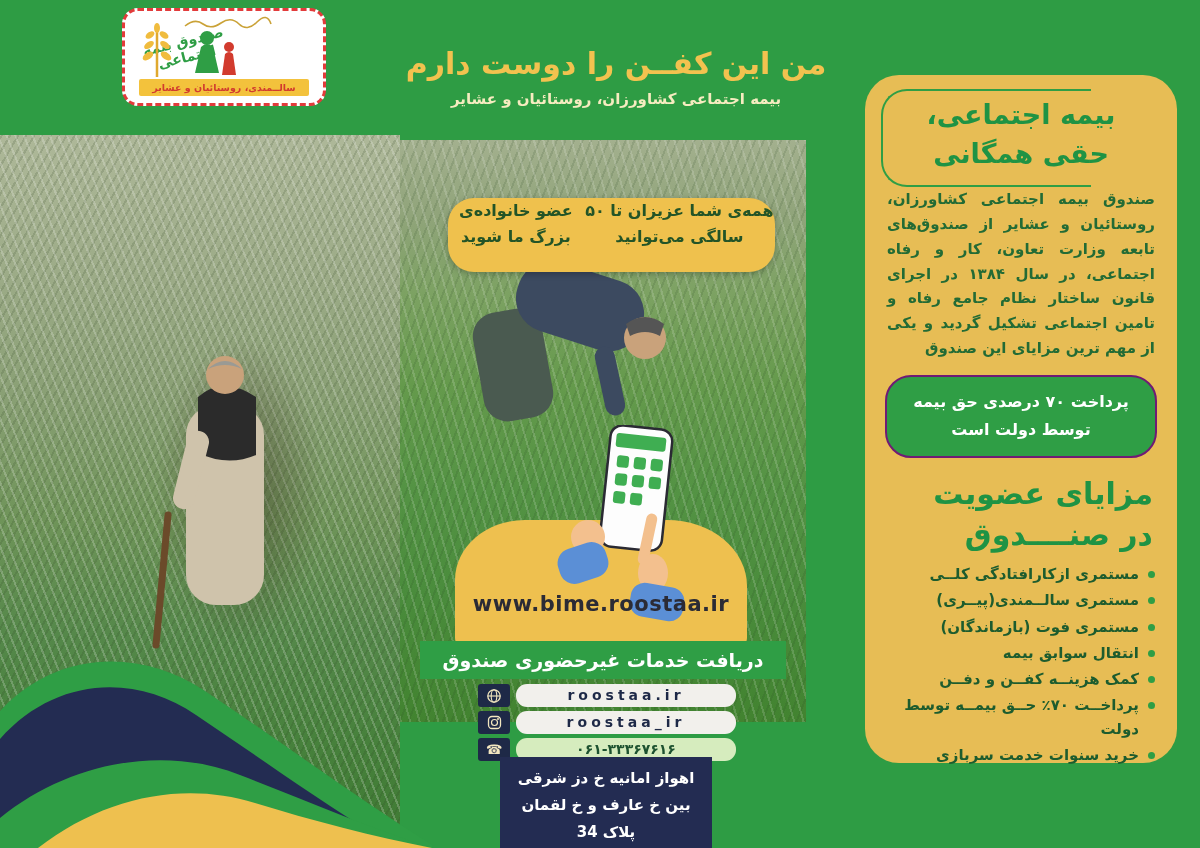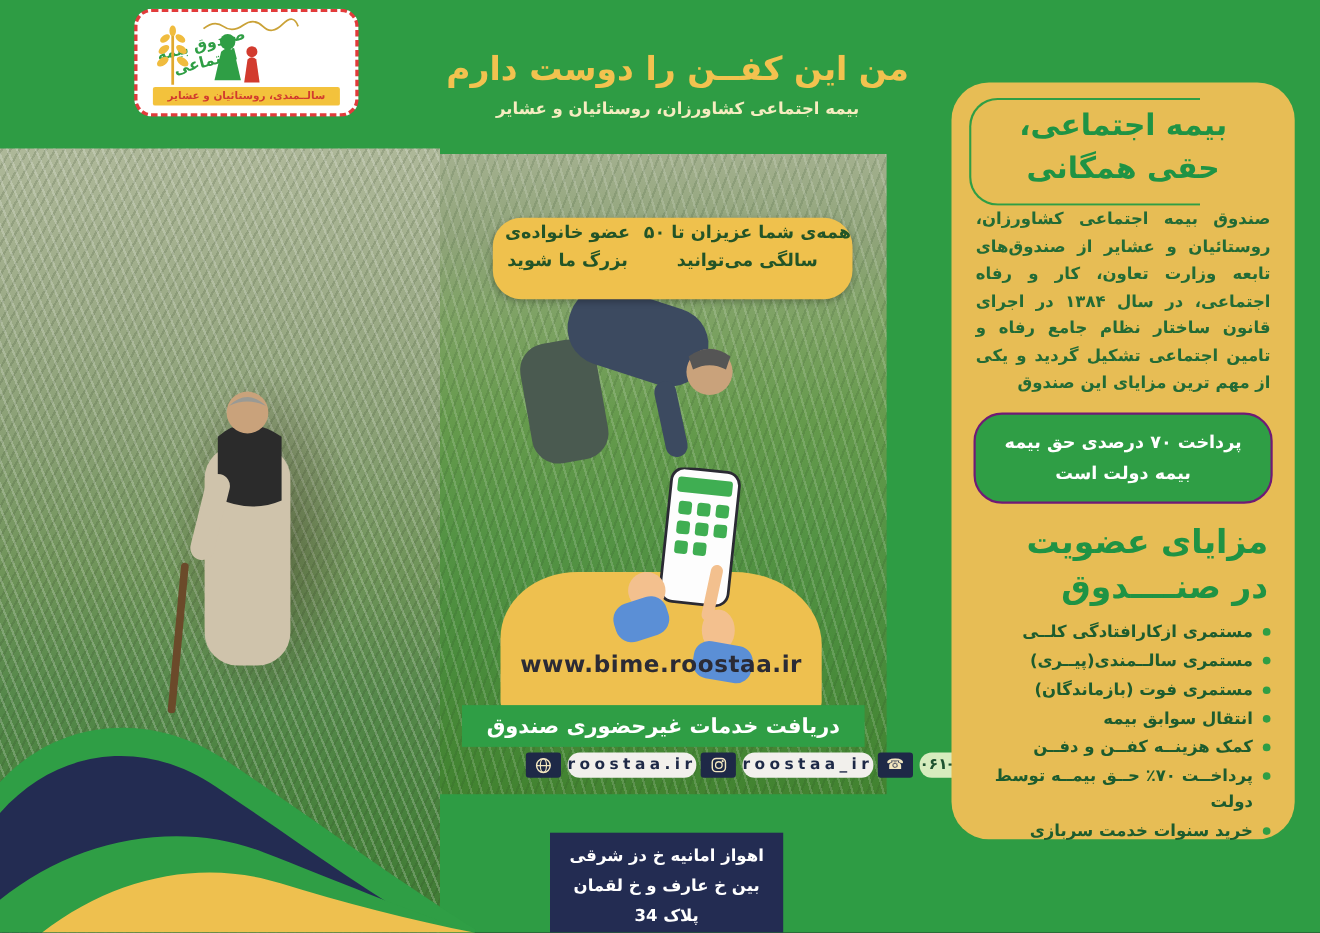--- a/index.html
+++ b/index.html
@@ -64,21 +64,21 @@
   .website-url{
     position:absolute;left:40px;top:452px;width:322px;text-align:center;
     color:#2b2b35;font-size:21px;font-weight:bold;direction:ltr;letter-spacing:.5px;
   }
   .service-banner{
     position:absolute;left:20px;top:501px;width:366px;height:38px;
     background:#2f9e45;color:#fff;font-size:19px;font-weight:bold;
     text-align:center;line-height:38px;
   }
   
-  .contact-rows{position:absolute;left:478px;top:684px;width:258px;display:flex;flex-direction:row;gap:4px;direction:ltr;}
+  .contact-rows{position:absolute;left:478px;top:684px;width:258px;display:flex;flex-direction:column;gap:4px;direction:ltr;}
   .contact-row{display:flex;align-items:center;gap:6px;height:23px;}
   .contact-icon{
     width:32px;height:23px;background:#1e2947;border-radius:3px;
     display:flex;align-items:center;justify-content:center;flex:0 0 32px;
     color:#f3e7c0;font-size:13px;line-height:1;
   }
   .contact-pill{
     flex:1;height:23px;background:#f2f0ec;border-radius:11px;
     text-align:center;line-height:23px;
     color:#1e2947;font-size:14px;font-weight:bold;letter-spacing:4px;direction:ltr;
@@ -261,21 +261,21 @@
 
   <div class="side-panel">
     <div class="panel-bracket"></div>
     <div class="panel-header">
       <div>بیمه اجتماعی،</div>
       <div>حقی همگانی</div>
     </div>
     <div class="panel-paragraph">صندوق بیمه اجتماعی کشاورزان، روستائیان و عشایر از صندوق‌های تابعه وزارت تعاون، کار و رفاه اجتماعی، در سال ۱۳۸۴ در اجرای قانون ساختار نظام جامع رفاه و تامین اجتماعی تشکیل گردید و یکی از مهم ترین مزایای این صندوق</div>
     <div class="panel-badge">
       <div>پرداخت ۷۰ درصدی حق بیمه</div>
-      <div>بیمه دولت است</div>
+      <div>توسط دولت است</div>
     </div>
     <div class="benefits-title">
       <div>مزایای عضویت</div>
       <div>در صنــــدوق</div>
     </div>
     <ul class="benefits-list">
       <li>مستمری ازکارافتادگی کلــی</li>
       <li>مستمری سالــمندی(پیــری)</li>
       <li>مستمری فوت (بازماندگان)</li>
       <li>انتقال سوابق بیمه</li>

